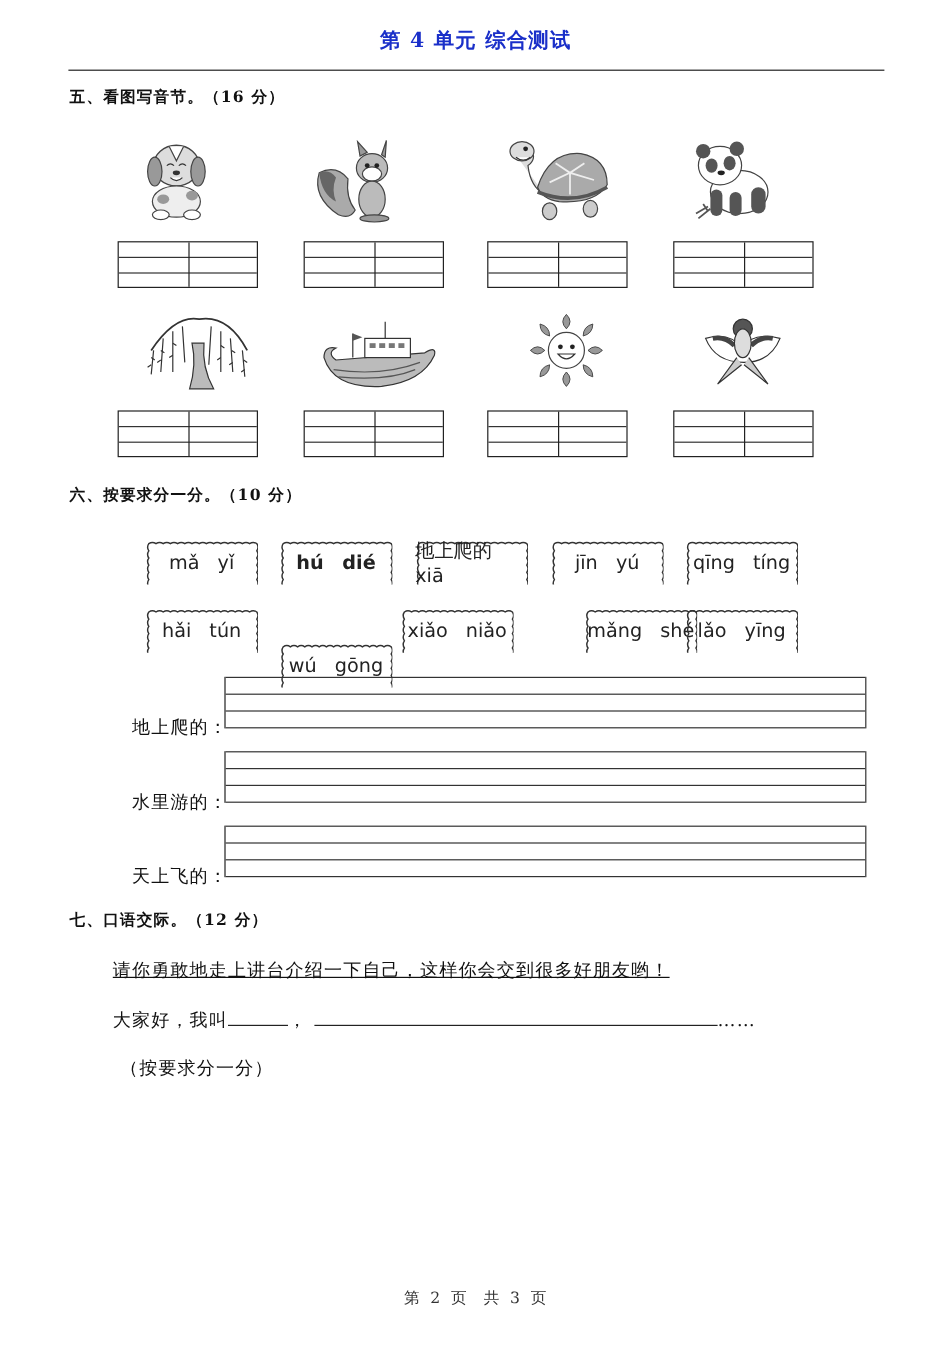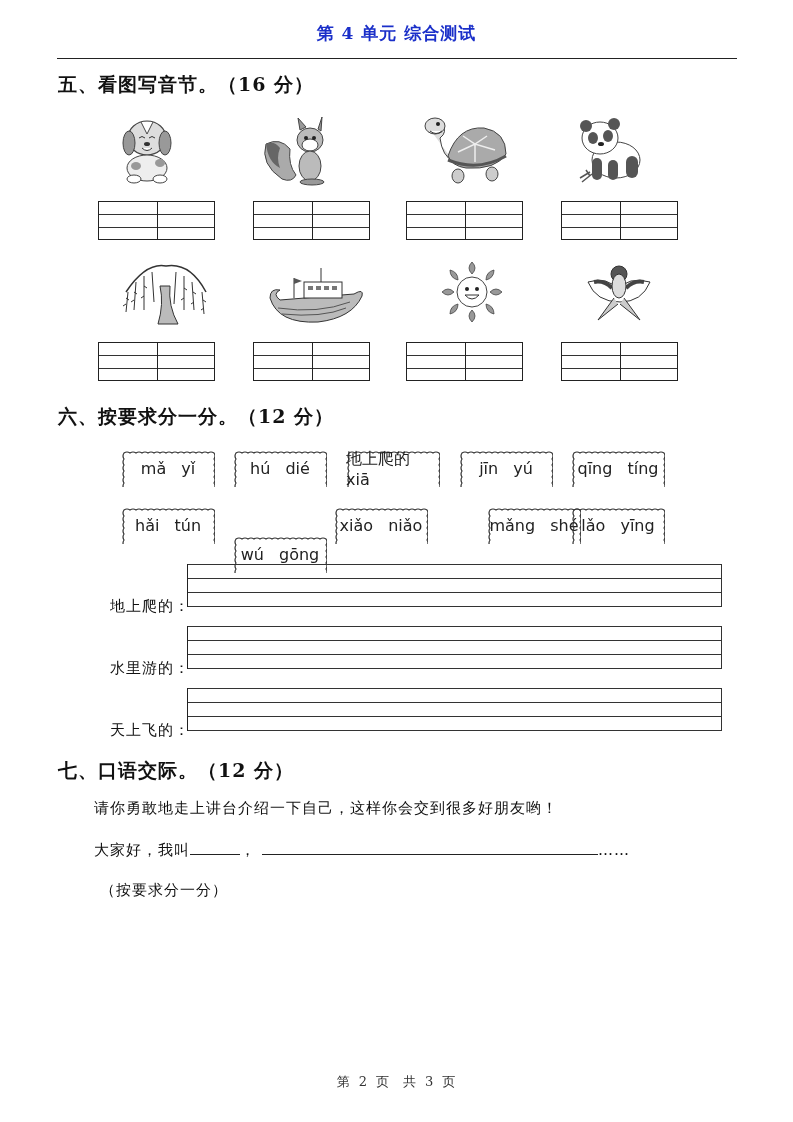--- a/index.html
+++ b/index.html
@@ -1,20 +1,20 @@
 <!DOCTYPE html>
 <html><head>
 <meta charset="utf-8">
 <style>
   html, body { margin: 0; padding: 0; background: #ffffff; }
   body { width: 793px; height: 1122px; position: relative; overflow: hidden; font-family: "DejaVu Serif", "Liberation Serif", serif; color: #111; }
   .abs { position: absolute; }
   .header-title { left: 0; width: 793px; top: 22px; text-align: center; color: #1a2fc9; font-weight: bold; font-size: 17px; letter-spacing: 1px; font-family: "DejaVu Serif", serif; }
   .header-rule { left: 57px; width: 680px; top: 58px; height: 0; border-top: 1.5px solid #222; }
-  .section-title { left: 58px; font-weight: bold; font-size: 19px; font-family: "DejaVu Serif", serif; letter-spacing: 1px; }
+  .section-title { left: 58px; font-weight: bold; font-size: 13px; font-family: "DejaVu Serif", serif; letter-spacing: 1px; }
   .pic { width: 90px; height: 72px; }
   .grid4 { width: 117px; height: 39px; border: 1.3px solid #222; box-sizing: border-box; }
   .grid4 .h { position: absolute; left: 0; right: 0; height: 0; border-top: 1.2px solid #333; }
   .grid4 .v { position: absolute; top: 0; bottom: 0; left: 50%; width: 0; border-left: 1.2px solid #222; }
   .word-card { width: 94px; height: 37px; display: flex; align-items: center; justify-content: center; font-family: "DejaVu Sans", sans-serif; font-size: 16px; color: #222; word-spacing: 10px; }
   .word-card svg { position: absolute; left: 0; top: 0; }
   .word-card span { position: relative; }
   .cat-label { left: 110px; font-size: 15px; font-family: "DejaVu Serif", serif; letter-spacing: 1px; }
   .lines4 { left: 187px; width: 535px; height: 43px; border-left: 1.3px solid #222; border-right: 1.3px solid #333; box-sizing: border-box; }
   .lines4 .ln { position: absolute; left: 0; right: 0; height: 0; border-top: 1.3px solid #333; }
@@ -178,30 +178,30 @@
     <div class="h" style="top:12px;"></div>
     <div class="h" style="top:25px;"></div>
     <div class="v"></div>
   </div>
 <div class="abs grid4" style="left:561px;top:342px;">
     <div class="h" style="top:12px;"></div>
     <div class="h" style="top:25px;"></div>
     <div class="v"></div>
   </div>
 
-<div class="abs section-title" style="top:404px;">六、按要求分一分。（12 分）</div>
+<div class="abs section-title" style="top:404px;">六、按要求分一分。（10 分）</div>
 
 <div id="word-cards">
     <div class="abs word-card" style="left: 121px; top: 450px;">
       <svg width="94" height="37">
         <path d="M3 3 q3 -2 6 0 q3 -2 6 0 q3 -2 6 0 q3 -2 6 0 q3 -2 6 0 q3 -2 6 0 q3 -2 6 0 q3 -2 6 0 q3 -2 6 0 q3 -2 6 0 q3 -2 6 0 q3 -2 6 0 q3 -2 6 0 q3 -2 6 0 q3 -2 6 0 q2 3 0 6 q2 3 0 6 q2 3 0 6 q2 3 0 6 q2 3 0 6 q2 3 0 6 q-3 2 -6 0 q-3 2 -6 0 q-3 2 -6 0 q-3 2 -6 0 q-3 2 -6 0 q-3 2 -6 0 q-3 2 -6 0 q-3 2 -6 0 q-3 2 -6 0 q-3 2 -6 0 q-3 2 -6 0 q-3 2 -6 0 q-3 2 -6 0 q-3 2 -6 0 q-3 2 -6 0 q-2 -3 0 -6 q-2 -3 0 -6 q-2 -3 0 -6 q-2 -3 0 -6 q-2 -3 0 -6 q-2 -3 0 -6 Z" fill="none" stroke="#333" stroke-width="1.2"></path>
       </svg>
       <span>mǎ yǐ</span>
     </div>
-    <div class="abs word-card" style="left: 233px; top: 450px;">
+    <div class="abs word-card" style="left: 233px; top: 450px; font-weight: bold;">
       <svg width="94" height="37">
         <path d="M3 3 q3 -2 6 0 q3 -2 6 0 q3 -2 6 0 q3 -2 6 0 q3 -2 6 0 q3 -2 6 0 q3 -2 6 0 q3 -2 6 0 q3 -2 6 0 q3 -2 6 0 q3 -2 6 0 q3 -2 6 0 q3 -2 6 0 q3 -2 6 0 q3 -2 6 0 q2 3 0 6 q2 3 0 6 q2 3 0 6 q2 3 0 6 q2 3 0 6 q2 3 0 6 q-3 2 -6 0 q-3 2 -6 0 q-3 2 -6 0 q-3 2 -6 0 q-3 2 -6 0 q-3 2 -6 0 q-3 2 -6 0 q-3 2 -6 0 q-3 2 -6 0 q-3 2 -6 0 q-3 2 -6 0 q-3 2 -6 0 q-3 2 -6 0 q-3 2 -6 0 q-3 2 -6 0 q-2 -3 0 -6 q-2 -3 0 -6 q-2 -3 0 -6 q-2 -3 0 -6 q-2 -3 0 -6 q-2 -3 0 -6 Z" fill="none" stroke="#333" stroke-width="1.2"></path>
       </svg>
       <span>hú dié</span>
     </div>
     <div class="abs word-card" style="left: 346px; top: 450px;">
       <svg width="94" height="37">
         <path d="M3 3 q3 -2 6 0 q3 -2 6 0 q3 -2 6 0 q3 -2 6 0 q3 -2 6 0 q3 -2 6 0 q3 -2 6 0 q3 -2 6 0 q3 -2 6 0 q3 -2 6 0 q3 -2 6 0 q3 -2 6 0 q3 -2 6 0 q3 -2 6 0 q3 -2 6 0 q2 3 0 6 q2 3 0 6 q2 3 0 6 q2 3 0 6 q2 3 0 6 q2 3 0 6 q-3 2 -6 0 q-3 2 -6 0 q-3 2 -6 0 q-3 2 -6 0 q-3 2 -6 0 q-3 2 -6 0 q-3 2 -6 0 q-3 2 -6 0 q-3 2 -6 0 q-3 2 -6 0 q-3 2 -6 0 q-3 2 -6 0 q-3 2 -6 0 q-3 2 -6 0 q-3 2 -6 0 q-2 -3 0 -6 q-2 -3 0 -6 q-2 -3 0 -6 q-2 -3 0 -6 q-2 -3 0 -6 q-2 -3 0 -6 Z" fill="none" stroke="#333" stroke-width="1.2"></path>
       </svg>
       <span>地上爬的 xiā</span>
@@ -268,21 +268,21 @@
 
 <div class="abs cat-label" style="top:721px;">天上飞的：</div>
 <div class="abs lines4" style="top:688px;">
     <div class="ln" style="top:0;"></div>
     <div class="ln" style="top:14px;"></div>
     <div class="ln" style="top:28px;"></div>
     <div class="ln" style="top:42px;"></div>
   </div>
 
 <div class="abs section-title" style="top:758px;">七、口语交际。（12 分）</div>
-<div class="abs body-text" style="top:799px;">请你勇敢地走上讲台介绍一下自己，这样你会交到很多好朋友哟！</div>
+<div class="abs body-text" style="top:799px;text-decoration:underline;">请你勇敢地走上讲台介绍一下自己，这样你会交到很多好朋友哟！</div>
 <div class="abs body-text" style="top:840px;white-space:nowrap;">
   <span>大家好，我叫</span><span class="blank" style="width:50px;"></span><span>，</span><span class="blank" style="width:336px;margin-left:6px;"></span><span>……</span>
 </div>
 <div class="abs body-text" style="top:881px;left:100px;">（按要求分一分）</div>
 
 <div class="abs footer">
   <span>第</span><span>2</span><span>页</span>
   <span>共</span><span>3</span><span>页</span>
 </div>
 

